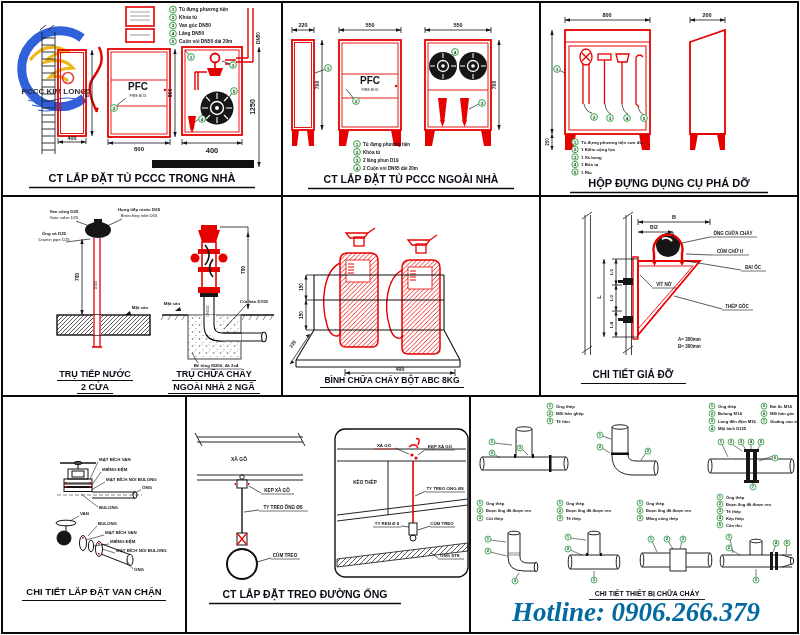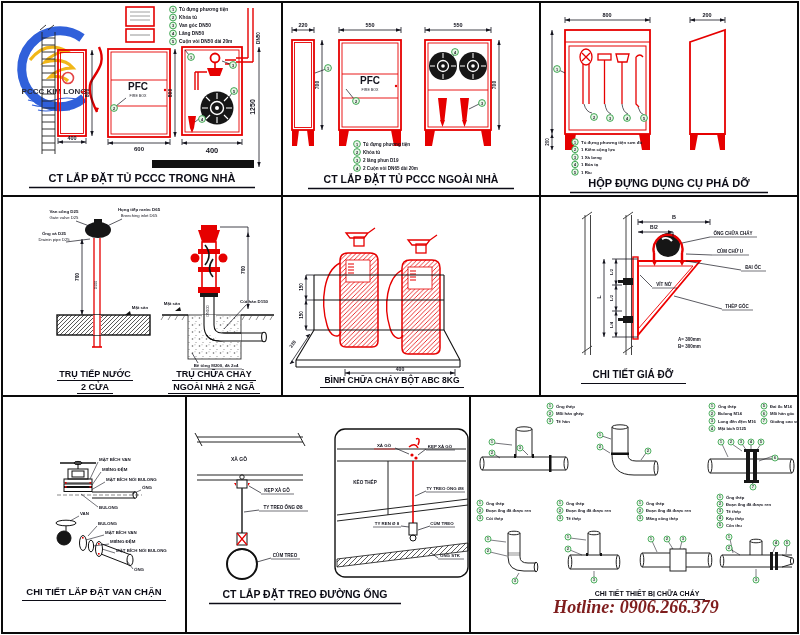--- a/index.html
+++ b/index.html
@@ -9,21 +9,21 @@
   .div{position:absolute;background:#0a0a0a;}
   svg{position:absolute;overflow:visible;}
   text{font-family:"Liberation Sans",sans-serif;fill:#14141e;}
   .ti{font-weight:bold;fill:#0c0c16;}
   .dm{font-weight:bold;fill:#14141e;}
   .lb{font-weight:bold;fill:#14141e;}
   .lg{font-weight:600;fill:#14141e;}
   .cn{font-weight:bold;fill:#14141e;}
   .hotline{position:absolute;left:474px;top:597px;width:324px;text-align:center;
            font-family:"Liberation Serif",serif;font-style:italic;font-weight:bold;
-           font-size:18px;color:#7f1d1d;}
+           font-size:27px;color:#0369a1;}
 </style>
 </head>
 <body>
 
 <div class="sheet">
   <div class="frame"></div>
   <div class="div" style="left:281px;top:3px;width:2px;height:393px"></div>
   <div class="div" style="left:539px;top:3px;width:2px;height:393px"></div>
   <div class="div" style="left:185px;top:396px;width:2px;height:236px"></div>
   <div class="div" style="left:469px;top:396px;width:2px;height:236px"></div>

